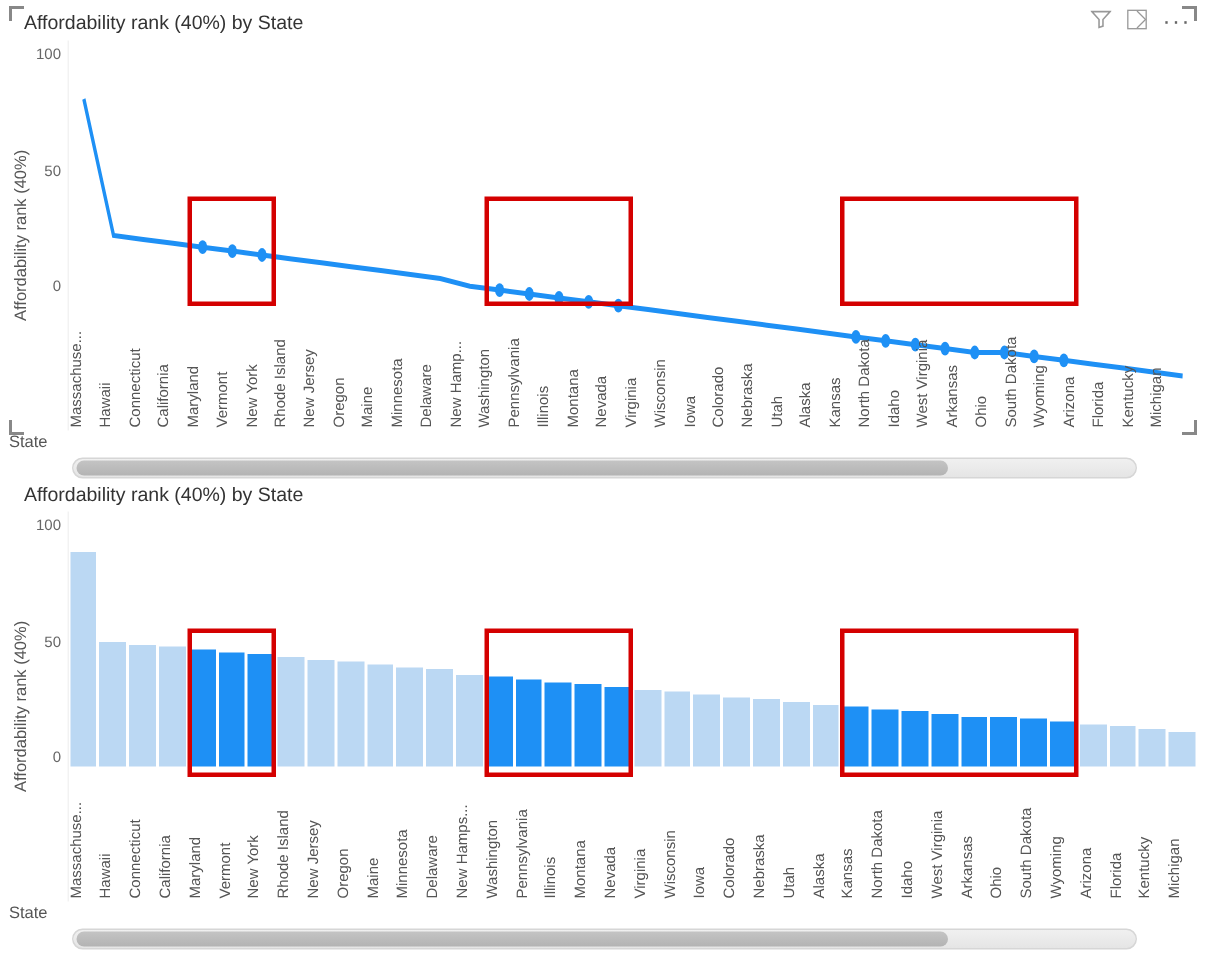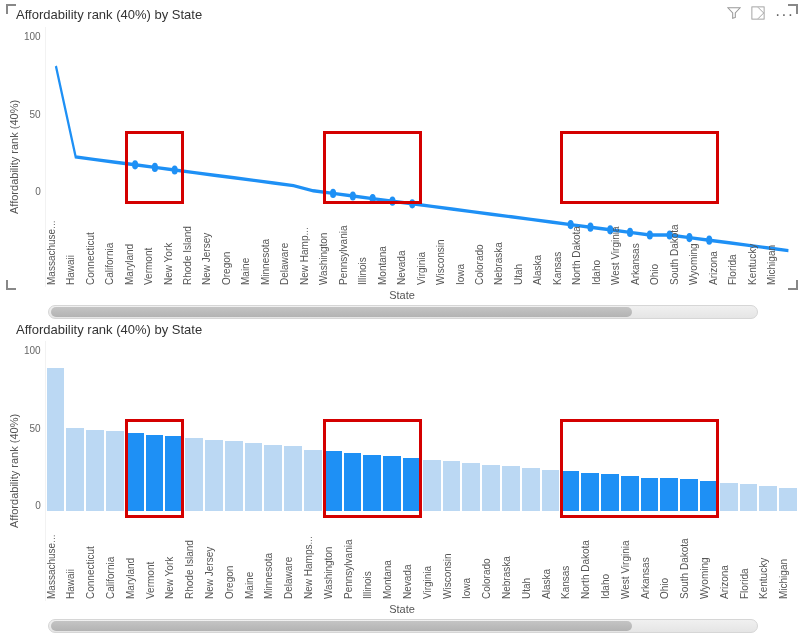--- a/index.html
+++ b/index.html
@@ -78,21 +78,21 @@
   }
   .x-labels > span {
     writing-mode: vertical-rl;
     transform: rotate(180deg);
     white-space: nowrap;
     overflow: hidden;
     text-overflow: ellipsis;
     padding-top: 2px;
   }
   .x-axis-title {
-    text-align: center;
+    text-align: left;
     font-size: 11px;
     color: #555;
     margin-top: 2px;
   }
   .bars-row {
     position: absolute;
     left: 0; right: 0; bottom: 90px; top: 4px;
     display: flex;
     align-items: flex-end;
   }

